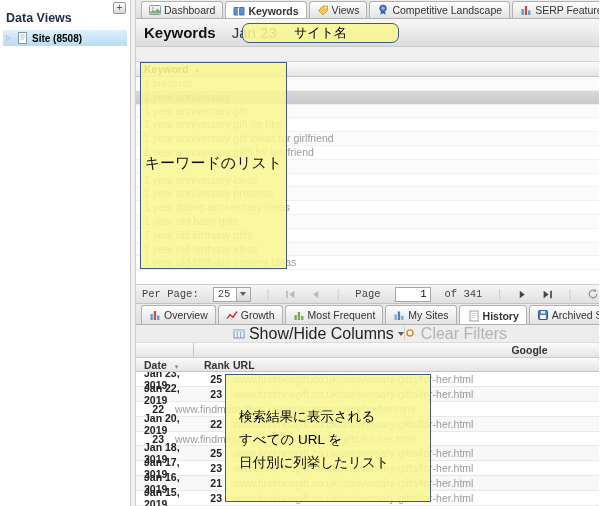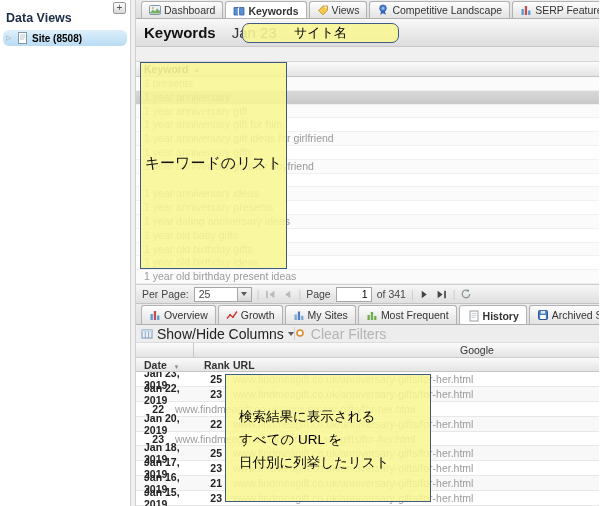--- a/index.html
+++ b/index.html
@@ -10,21 +10,21 @@
     display:flex; flex-direction:row;
   }
   
   .left-panel { width:131px; height:506px; background:#fff; border-right:1px solid #cfcfcf; position:relative; flex:none; }
   .lp-header { height:20px; padding:11px 4px 0 6px; position:relative; }
   .lp-title { font-size:12.5px; font-weight:bold; color:#1c2d45; }
   .add-btn { position:absolute; right:4px; top:2px; width:13px; height:12px;
     border:1px solid #979797; border-radius:2px; background:linear-gradient(#fff,#d8d8d8);
     font-size:10px; line-height:9px; text-align:center; color:#555; cursor:pointer; }
   .tree-item { margin:10px 3px 0 3px; height:16px; display:flex; align-items:center; gap:3px;
-    background:linear-gradient(#ddeffb,#b9dcf4); border-radius:6px; padding-left:3px; }
+    background:linear-gradient(#ddeffb,#b9dcf4); border-radius:0; padding-left:3px; }
   .tree-exp { color:#9a9a9a; font-size:7px; width:8px; }
   .tree-label { font-size:10px; font-weight:bold; color:#000; }
   
   .splitter { width:5px; height:506px; background:#f0f0f0; border-right:1px solid #cfcfcf; flex:none; }
   
   .main { width:463px; height:506px; flex:none; display:flex; flex-direction:column; position:relative; }
   
   .tabstrip { height:19px; background:linear-gradient(#ececec,#dedede); border-bottom:1px solid #b0b0b0;
     display:flex; align-items:flex-end; padding-left:5px; white-space:nowrap; overflow:hidden; flex:none; }
   .tabstrip.bottom { height:21px; }
@@ -54,42 +54,42 @@
   .kw-rows { height:207px; position:relative; overflow:hidden; flex:none; }
   .krow { height:13.8px; line-height:13px; padding-left:8px; font-size:10.5px; color:#9b9b9b;
     border-bottom:1px solid #f0f0f0; white-space:nowrap; overflow:hidden; }
   .krow:nth-child(even){ background:#fff; }
   .krow:nth-child(odd){ background:#fbfbfb; }
   .krow.selected { background:linear-gradient(#d8d8d8,#c9c9c9); color:#777; }
   .note-kw { position:absolute; left:4px; top:0; width:147px; height:207px; z-index:5; }
   .note-kw-label { position:absolute; top:91px; left:0; width:100%; text-align:center; font-size:15px; color:#111; }
   
   .pgbar { height:20px; background:linear-gradient(#f6f6f6,#e0e0e0); border-top:1px solid #cfcfcf;
-    border-bottom:1px solid #c3c3c3; display:flex; align-items:center; padding-left:6px; gap:5px;
-    font-size:10.5px; color:#444; flex:none; white-space:nowrap; }
+    border-bottom:1px solid #c3c3c3; display:flex; align-items:center; padding-left:6px; gap:14px;
+    font-size:10.5px; color:#444; flex:none; white-space:nowrap;font-family:Liberation Mono, monospace; }
   .combo { display:flex; width:58px; height:15px; border:1px solid #a6a6a6; background:#fff; }
   .combo-val { flex:1; padding-left:4px; line-height:13px; font-size:10.5px; }
   .combo-btn { width:14px; background:linear-gradient(#f6f6f6,#d9d9d9); border-left:1px solid #a6a6a6;
     display:flex; align-items:center; justify-content:center; cursor:pointer; }
   .caret-down { width:0; height:0; border-left:3px solid transparent; border-right:3px solid transparent; border-top:4px solid #5a5a5a; }
   .pg-sep { color:#c9c9c9; }
   .navbtn { width:12px; height:12px; display:inline-flex; align-items:center; justify-content:center; cursor:pointer; }
   .page-input { width:36px; height:15px; border:1px solid #a6a6a6; font-size:10.5px; text-align:right;
     padding-right:3px; font-family:inherit; }
   
   .toolbar { height:18px; background:#ededed; border-bottom:1px solid #dcdcdc; display:flex;
-    align-items:center; padding-left:5px; gap:0; font-size:14px; flex:none; }
+    align-items:center; padding-left:5px; gap:0; font-size:16px; flex:none;justify-content:center; }
   .tb-btn { display:inline-flex; align-items:center; gap:4px; color:#222; cursor:pointer; }
   .tb-btn.disabled { color:#b4b4b4; cursor:default; }
   .tb-sep { width:1px; height:13px; background:#d0d0d0; }
   
   .hd-group { height:15px; background:linear-gradient(#fbfbfb,#e4e4e4); border-bottom:1px solid #cccccc;
     display:flex; font-size:10.5px; color:#333; flex:none; }
   .hd-group .g-empty { width:58px; border-right:1px solid #c9c9c9; }
-  .hd-group .g-google { flex:1; padding-left:266px; line-height:14px; font-weight:normal; }
+  .hd-group .g-google { flex:1; padding-left:266px; line-height:14px; font-weight:bold;text-align:center; }
   .hd-cols { height:14px; background:linear-gradient(#fbfbfb,#e4e4e4); border-bottom:1px solid #c5c5c5;
     display:flex; align-items:center; font-size:10.5px; font-weight:bold; color:#333; flex:none; }
   .c-date { width:58px; padding-left:8px; flex:none; }
   .c-rank { width:35px; padding-left:10px; flex:none; }
   .c-url  { flex:1; padding-left:4px; overflow:hidden; white-space:nowrap; }
   .h-rows { flex:1; position:relative; overflow:hidden; }
   .hrow { height:14.9px; display:flex; align-items:center; border-bottom:1px solid #e8e8e8; }
   .hrow:nth-child(even){ background:#fff; }
   .hrow:nth-child(odd){ background:#f8f8f8; }
   .hrow .c-date { font-weight:bold; color:#222; font-size:10.5px; }
@@ -193,21 +193,20 @@
       <div class="krow"><span>1 presents</span></div>
 
       <div class="krow selected"><span>1 year anniversary</span></div>
 
       <div class="krow"><span>1 year anniversary gift</span></div>
 
       <div class="krow"><span>1 year anniversary gift for him</span></div>
 
       <div class="krow"><span>1 year anniversary gift ideas for girlfriend</span></div>
 
-      <div class="krow"><span>1 year anniversary gifts</span></div>
 
       <div class="krow"><span>1 year anniversary gifts for boyfriend</span></div>
 
       <div class="krow"><span></span></div>
 
       <div class="krow"><span>1 year anniversary ideas</span></div>
 
       <div class="krow"><span>1 year anniversary presents</span></div>
 
       <div class="krow"><span>1 year dating anniversary ideas</span></div>
@@ -287,36 +286,36 @@
             <polyline points="1,9.5 4,6 7,8 11,2.5" fill="none" stroke="#cc3b30" stroke-width="1.4"></polyline>
             <circle cx="4" cy="6" r="1" fill="#cc3b30"></circle>
             <circle cx="7" cy="8" r="1" fill="#cc3b30"></circle>
           </svg>
         </span>
       <span>Growth</span>
     </div>
     <div class="tab">
       <span class="ticon">
           <svg width="12" height="12" viewBox="0 0 12 12">
+            <rect x="1.5" y="6" width="2.3" height="5" fill="#6fae4e"></rect>
+            <rect x="4.8" y="3" width="2.3" height="8" fill="#6fae4e"></rect>
+            <rect x="8.1" y="7" width="2.3" height="4" fill="#6fae4e"></rect>
+          </svg>
+        </span>
+      <span>Most Frequent</span>
+    </div>
+    <div class="tab">
+      <span class="ticon">
+          <svg width="12" height="12" viewBox="0 0 12 12">
             <rect x="1.5" y="5.5" width="2.3" height="5.5" fill="#7da7d9"></rect>
             <rect x="4.8" y="2.5" width="2.3" height="8.5" fill="#4a7fc1"></rect>
             <rect x="8.1" y="6.8" width="2.3" height="4.2" fill="#7da7d9"></rect>
           </svg>
         </span>
       <span>My Sites</span>
-    </div>
-    <div class="tab">
-      <span class="ticon">
-          <svg width="12" height="12" viewBox="0 0 12 12">
-            <rect x="1.5" y="6" width="2.3" height="5" fill="#6fae4e"></rect>
-            <rect x="4.8" y="3" width="2.3" height="8" fill="#6fae4e"></rect>
-            <rect x="8.1" y="7" width="2.3" height="4" fill="#6fae4e"></rect>
-          </svg>
-        </span>
-      <span>Most Frequent</span>
     </div>
     <div class="tab active">
       <span class="ticon">
           <svg width="12" height="12" viewBox="0 0 12 12">
             <rect x="2" y="1" width="8" height="10" fill="#fdfdfd" stroke="#9aa0a6"></rect>
             <path d="M3.5 3.5h5M3.5 5.5h5M3.5 7.5h3.5" stroke="#c7ccd1" stroke-width="0.9" fill="none"></path>
           </svg>
         </span>
       <span>History</span>
     </div>

